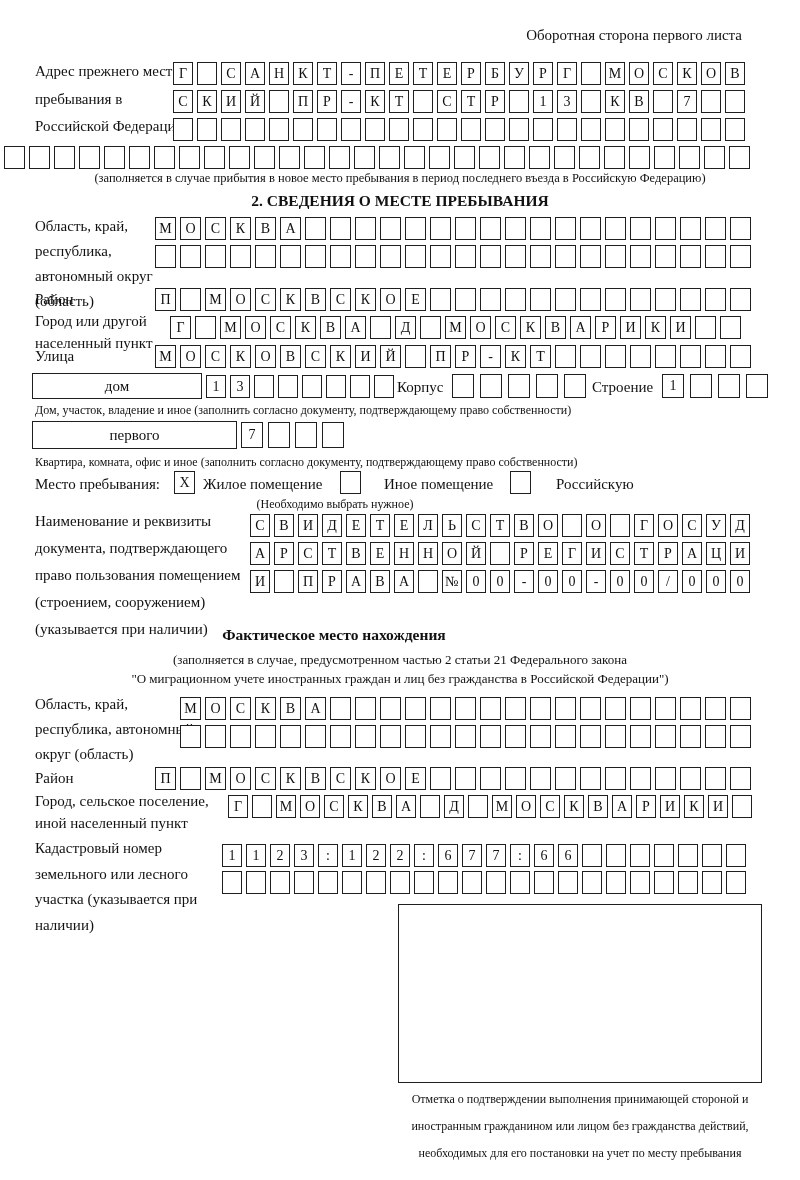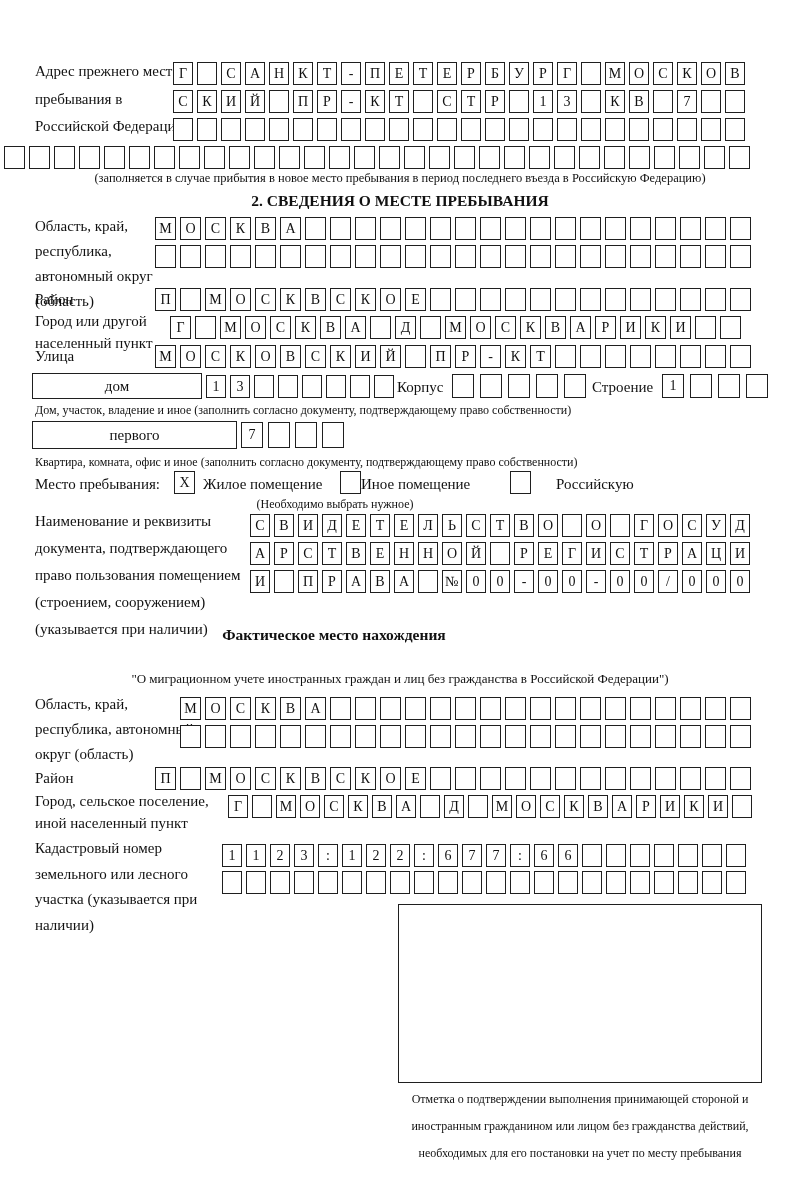--- a/index.html
+++ b/index.html
@@ -33,20 +33,21 @@
     position:absolute;box-sizing:border-box;width:21px;height:23px;border:1.6px solid #1f1f1f;
     display:flex;align-items:center;justify-content:center;font-size:14px;background:#fff;
   }
   .stampbox{position:absolute;border:1.8px solid #1f1f1f;background:#fff;}
 </style>
 </head>
 <body>
 
 <div id="form">
 
+  <div class="abs lbl" style="top:22px;right:58px;">Оборотная сторона первого листа</div>
 
   <div class="abs lbl" style="left:35px;top:58px;width:150px;line-height:27.5px;">Адрес прежнего места пребывания в Российской Федерации</div>
   <div class="row" style="left:173px;top:62px;">
       <div class="cell">Г</div>
       <div class="cell"></div>
       <div class="cell">С</div>
       <div class="cell">А</div>
       <div class="cell">Н</div>
       <div class="cell">К</div>
       <div class="cell">Т</div>
@@ -327,21 +328,21 @@
       <div class="cell"></div>
       <div class="cell"></div>
       <div class="cell"></div>
     </div>
   <div class="abs cap13" style="left:35px;top:455px;">Квартира, комната, офис и иное (заполнить согласно документу, подтверждающему право собственности)</div>
 
   <div class="abs lbl" style="left:35px;top:471px;">Место пребывания:</div>
   <div class="cbox" style="left:174px;top:471px;">X</div>
   <div class="abs lbl" style="left:203px;top:471px;">Жилое помещение</div>
   <div class="cbox" style="left:340px;top:471px;"></div>
-  <div class="abs lbl" style="left:361px;top:471px;">Иное помещение</div>
+  <div class="abs lbl" style="left:384px;top:471px;">Иное помещение</div>
   <div class="cbox" style="left:510px;top:471px;"></div>
   <div class="abs lbl" style="left:556px;top:471px;">Российскую</div>
   <div class="abs cap13 center" style="left:170px;top:497px;width:330px;">(Необходимо выбрать нужное)</div>
 
   <div class="abs lbl" style="left:35px;top:508px;width:215px;line-height:27px;">Наименование и реквизиты документа, подтверждающего право пользования помещением (строением, сооружением) (указывается при наличии)</div>
   <div class="row" style="left:250px;top:514px;">
       <div class="cell">С</div>
       <div class="cell">В</div>
       <div class="cell">И</div>
       <div class="cell">Д</div>
@@ -404,20 +405,21 @@
       <div class="cell">-</div>
       <div class="cell">0</div>
       <div class="cell">0</div>
       <div class="cell">/</div>
       <div class="cell">0</div>
       <div class="cell">0</div>
       <div class="cell">0</div>
     </div>
 
   <div class="abs bold center" style="left:0;top:626px;width:668px;font-size:15.5px;">Фактическое место нахождения</div>
+  <div class="abs cap center" style="left:0;top:652px;width:800px;font-size:13px;">(заполняется в случае, предусмотренном частью 2 статьи 21 Федерального закона</div>
   <div class="abs cap center" style="left:0;top:671px;width:800px;font-size:13px;">"О миграционном учете иностранных граждан и лиц без гражданства в Российской Федерации")</div>
 
   <div class="abs lbl" style="left:35px;top:692px;width:162px;line-height:25px;">Область, край, республика, автономный округ (область)</div>
   <div class="row p25" style="left:180px;top:697px;">
       <div class="cell">М</div>
       <div class="cell">О</div>
       <div class="cell">С</div>
       <div class="cell">К</div>
       <div class="cell">В</div>
       <div class="cell">А</div>

